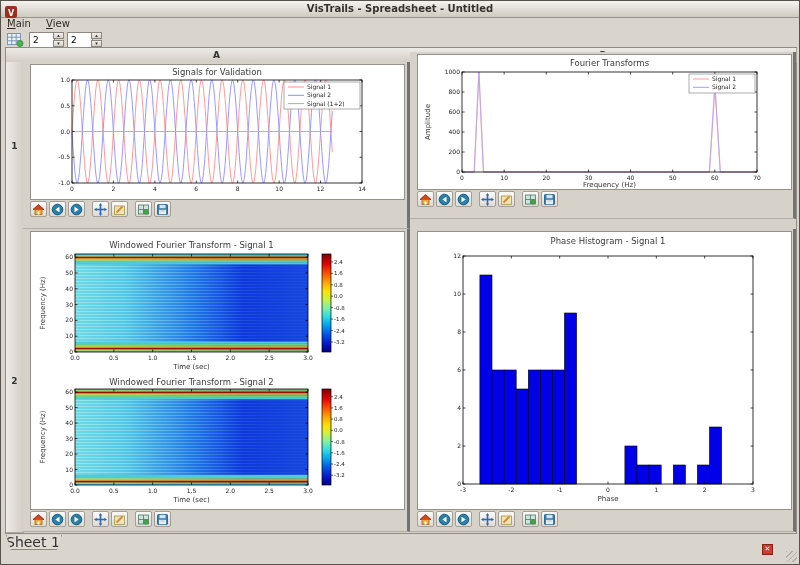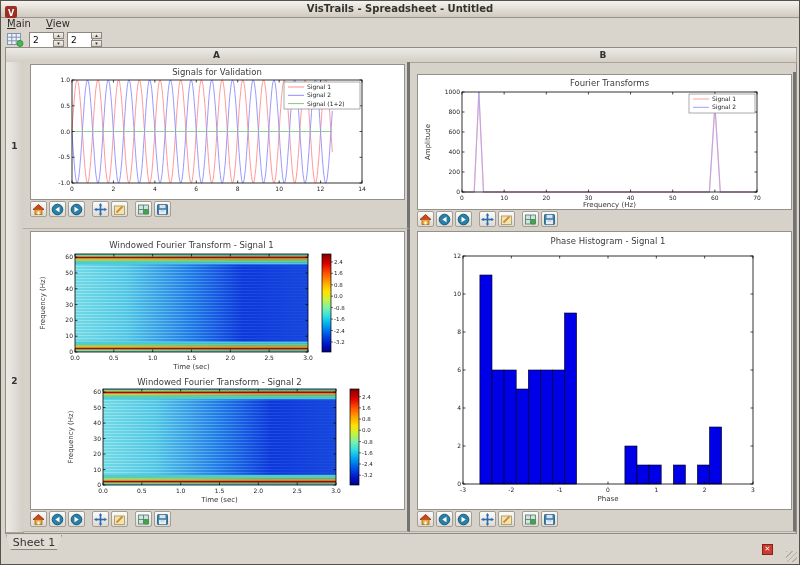--- a/index.html
+++ b/index.html
@@ -30,40 +30,40 @@
   .colhdr{position:absolute;top:0;height:14px;background:linear-gradient(#edebe6,#d3cfc7);
     border-right:1px solid #a9a49c;border-bottom:1px solid #a9a49c;
     font-size:9px;font-weight:bold;color:#333;text-align:center;line-height:14px;}
   .col-a{left:17px;width:387px;} .col-b{left:404px;width:386px;}
   .rowhdr{position:absolute;left:0;width:17px;background:linear-gradient(90deg,#edebe6,#d3cfc7);
     border-right:1px solid #a9a49c;border-bottom:1px solid #a9a49c;
     font-size:9px;font-weight:bold;color:#333;display:flex;align-items:center;justify-content:center;}
   .row-1{top:14px;height:167px;} .row-2{top:181px;height:303px;}
   .cell{position:absolute;background:#d6d2ca;border-right:3px solid #737373;border-bottom:1px solid #b2aea6;box-sizing:border-box;}
   .cell-a1{left:17px;top:14px;width:387px;height:167px;}
-  .cell-b1{left:404px;top:24px;width:386px;height:167px;}
+  .cell-b1{left:404px;top:4px;width:386px;height:167px;}
   .cell-a2{left:17px;top:181px;width:387px;height:303px;text-align:center;}
   .cell-b2{left:404px;top:181px;width:386px;height:303px;}
   .canvas{position:absolute;background:#fff;border:1px solid #94908a;}
   .cv-top{left:7px;top:2px;width:373px;height:134px;}
   .cv-big{left:7px;top:2px;width:373px;height:277px;}
   .chart{position:absolute;left:0;top:0;width:100%;}
   #c-signals,#c-fourier{height:134px;}
-  #c-wft1{height:146px;} #c-wft2{top:146px;height:131px;padding-left:28px;}
+  #c-wft1{height:146px;} #c-wft2{top:146px;height:131px;}
   #c-phasehist{height:251px;}
   .mpltb{position:absolute;left:7px;display:flex;}
   .tb-top{top:139px;} .tb-big{top:282px;}
   .mbtn{width:17px;height:16px;background:linear-gradient(#fcfbf9,#dedad2);border:1px solid #a39f97;
     border-radius:2px;display:flex;align-items:center;justify-content:center;padding:0;margin-right:2px;}
   .mbtn.gap{margin-left:5px;}
   
   .tabbar{position:absolute;left:0;top:533px;right:0;height:22px;}
   .tab{position:absolute;left:5px;top:1px;width:56px;height:15px;background:#e0dcd4;
     clip-path:polygon(0 0,100% 0,91% 100%,9% 100%);box-shadow:inset 0 -1px 0 #8d8981,inset 1px 0 0 #8d8981,inset -1px 0 0 #8d8981;
-    font-size:11px;color:#333;text-align:center;line-height:15px;}
+    font-size:14px;color:#333;text-align:left;line-height:15px;}
   .status-close{position:absolute;left:761px;top:543px;width:11px;height:11px;background:#cc3b2f;
     border:1px solid #8d2015;color:#fff;font-size:7px;line-height:9px;text-align:center;font-weight:bold;box-sizing:border-box;}
   .grip{position:absolute;right:2px;bottom:2px;width:11px;height:11px;
     background:repeating-linear-gradient(135deg,#b4b0a8 0 1px,transparent 1px 4px);}
   svg text{font-family:"DejaVu Sans",sans-serif;}
 </style>
 </head>
 <body>
 
 <div class="window">

